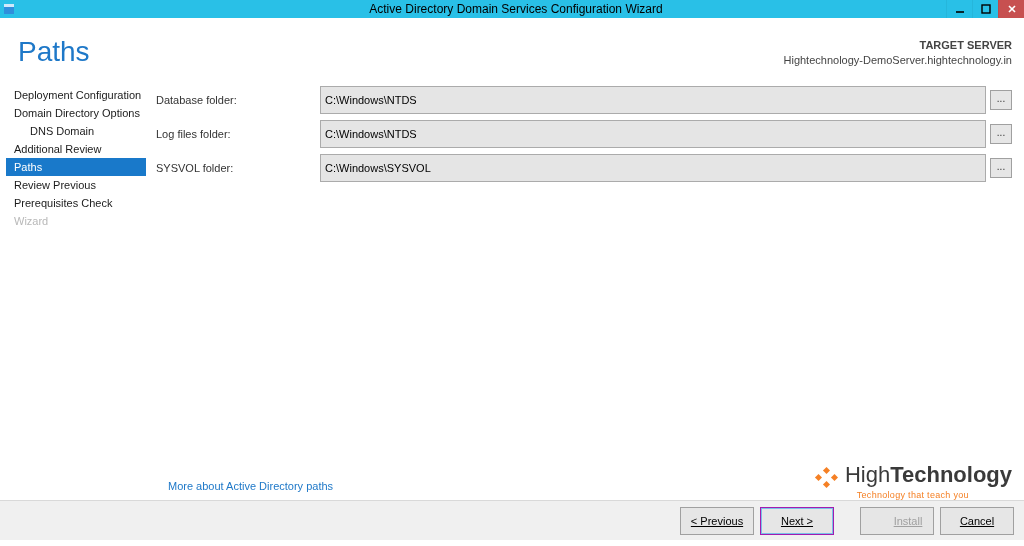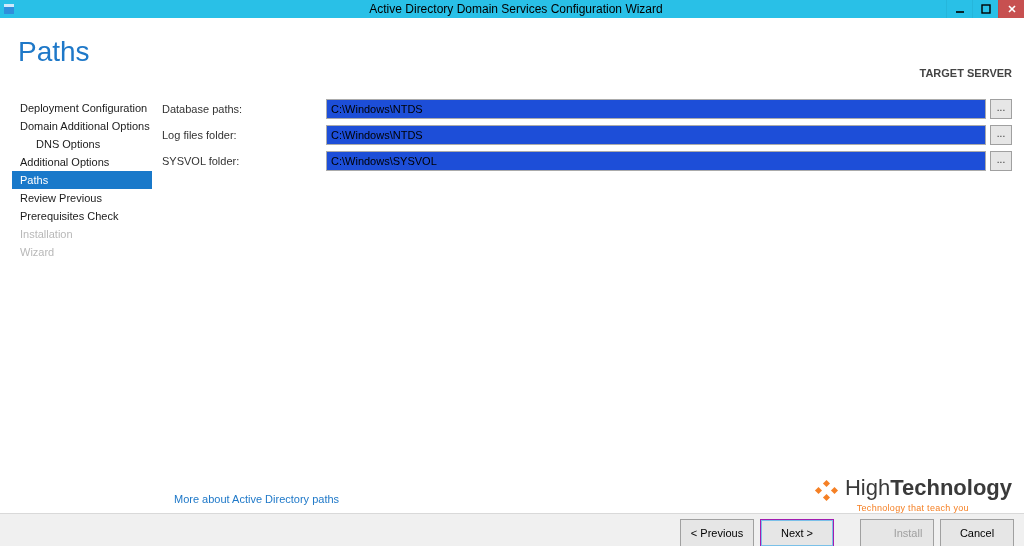--- a/index.html
+++ b/index.html
@@ -60,27 +60,26 @@
     color: #1e78c8;
     margin: 0;
   }
   .target-box {
     text-align: right;
     font-size: 11px;
     color: #444;
     line-height: 1.35;
     padding-top: 2px;
   }
-  .target-box .label { font-weight: 600; margin-top: 28px; }
+  .target-box .label { font-weight: 600; }
 
   .body-area {
     display: flex;
     padding: 0 0 0 0;
     height: 420px;
-    margin-left: 6px;
   }
   .sidebar {
     width: 148px;
     padding: 6px 2px 0 6px;
   }
   .step-item {
     padding: 3px 8px;
     font-size: 11px;
     color: #1b1b1b;
     white-space: nowrap;
@@ -105,25 +104,25 @@
     align-items: center;
     margin-bottom: 6px;
   }
   .field-label {
     width: 164px;
     font-size: 11px;
     color: #333;
   }
   .field-input {
     flex: 1;
-    height: 20px;
+    height: 28px;
     border: 1px solid #ababab;
     font-size: 11px;
     padding: 2px 4px;
-    background: #1d4ed8;
+    background: #e5e5e5;
     color: #000;
   }
   .browse-btn {
     width: 22px; height: 20px;
     margin-left: 4px;
     border: 1px solid #a0a0a0;
     background: #e6e6e6;
     font-size: 10px;
     line-height: 16px;
     text-align: center;
@@ -171,20 +170,21 @@
     padding: 0 10px;
     gap: 6px;
   }
   .footer button {
     min-width: 74px;
     height: 28px;
     border: 1px solid #a0a0a0;
     background: #e6e6e6;
     font-size: 11px;
     cursor: pointer;
+    text-decoration: underline;
   }
   .footer button.default {
     border: 1px solid #a21caf;
     box-shadow: 0 0 0 1px #7ac0e8 inset;
   }
   .footer button:disabled {
     color: #a0a0a0;
     cursor: default;
     padding-left: 28px;
   }
@@ -218,41 +218,41 @@
           <line x1="8" y1="2" x2="2" y2="8" stroke="#fff" stroke-width="1.6"></line>
         </svg>
     </div>
   </div>
 </div>
 
 <div class="header-area">
   <h1 class="page-title">Paths</h1>
   <div class="target-box">
     <div class="label">TARGET SERVER</div>
+    <div>Hightechnology-DemoServer.hightechnology.in</div>
   </div>
 </div>
 
 <div class="body-area">
 
   <div class="sidebar">
     <div class="step-item">Deployment Configuration</div>
-    <div class="step-item">Domain Additional Options</div>
-    <div class="step-item indent">DNS Options</div>
-    <div class="step-item">Additional Options</div>
+    <div class="step-item">Domain Directory Options</div>
+    <div class="step-item indent">DNS Domain</div>
+    <div class="step-item">Additional Review</div>
     <div class="step-item selected">Paths</div>
     <div class="step-item">Review Previous</div>
     <div class="step-item">Prerequisites Check</div>
-    <div class="step-item disabled">Installation</div>
     <div class="step-item disabled">Wizard</div>
   </div>
 
   <div class="main">
 
     <div class="field-row">
-      <div class="field-label">Database paths:</div>
+      <div class="field-label">Database folder:</div>
       <input class="field-input" type="text" value="C:\Windows\NTDS" style="">
       <div class="browse-btn">...</div>
     </div>
 
     <div class="field-row">
       <div class="field-label">Log files folder:</div>
       <input class="field-input" type="text" value="C:\Windows\NTDS" style="">
       <div class="browse-btn">...</div>
     </div>
 

